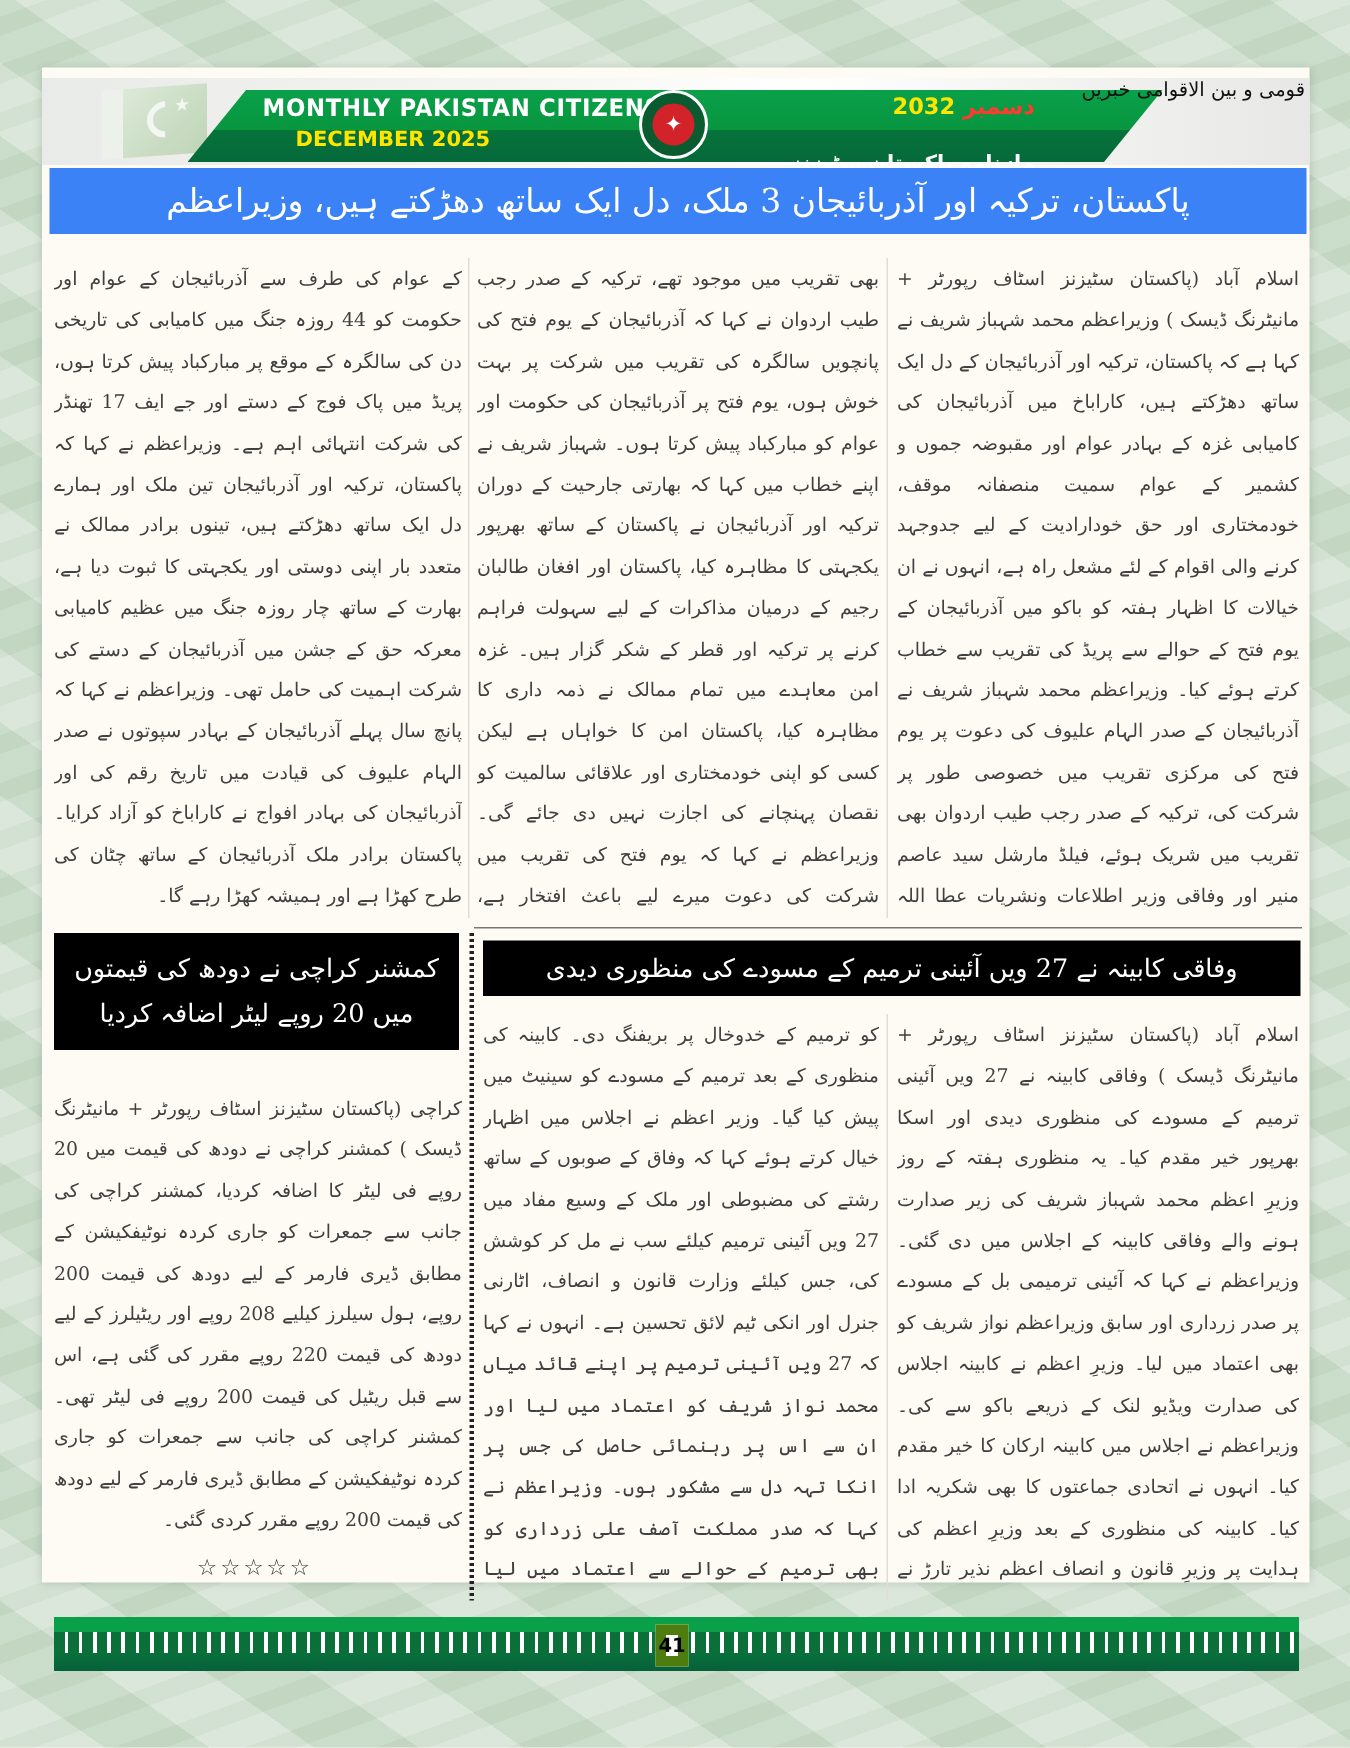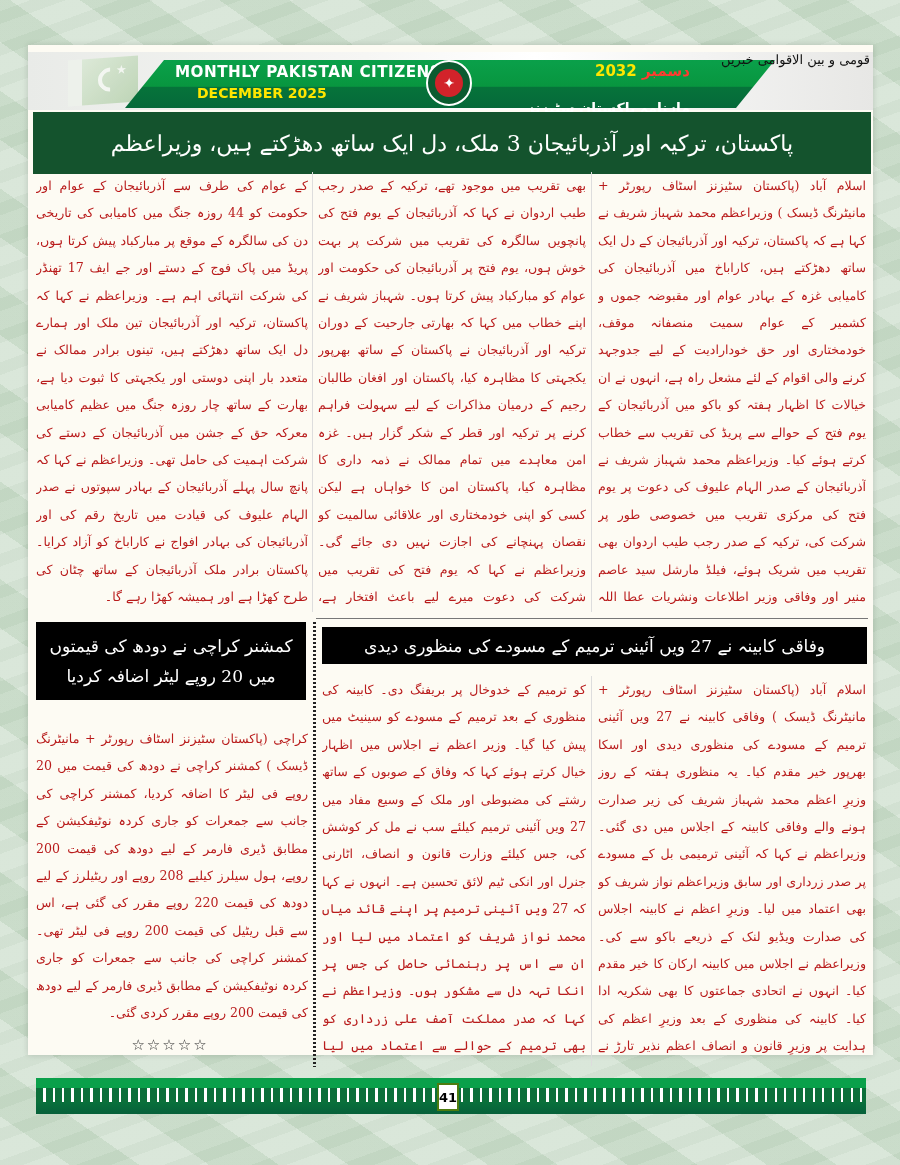--- a/index.html
+++ b/index.html
@@ -63,30 +63,30 @@
   .mast-ur-title {
     position: absolute; left: 490px; top: 85px; width: 200px; text-align: right; color: #ffffff;
     font-weight: bold; font-size: 14px; direction: rtl; margin-top: 15px;
   }
   .section-label {
     position: absolute; left: 715px; top: 52px; width: 155px; text-align: right;
     font-family: "DejaVu Serif", serif; font-size: 13px; color: #111; direction: rtl;
   }
   
   .headline-bar {
-    position: absolute; left: 33px; top: 112px; width: 838px; height: 62px; background: #14532d;
+    position: absolute; left: 33px; top: 112px; width: 838px; height: 44px; background: #3b82f6;
     display: flex; align-items: center; justify-content: center;
   }
   .headline-bar h1 {
     color: #ffffff; font-family: "DejaVu Serif", serif; font-weight: normal; font-size: 22px; direction: rtl;
   }
   
   .col {
     position: absolute; direction: rtl; text-align: justify;
-    font-family: "DejaVu Serif", serif; font-size: 12.6px; line-height: 27.4px; color: #b91c1c;
+    font-family: "DejaVu Serif", serif; font-size: 12.6px; line-height: 27.4px; color: #404040;
     overflow: hidden;
   }
   .col-a1 { left: 598px; top: 172px; width: 268px; height: 437px; }
   .col-a2 { left: 318px; top: 172px; width: 268px; height: 437px; }
   .col-a3 { left: 36px;  top: 172px; width: 272px; height: 437px; }
   .vdiv {
     position: absolute; width: 3px;
     background-image: repeating-linear-gradient(180deg, #222 0 2px, transparent 2px 4px);
   }
   .hdiv {
@@ -113,21 +113,21 @@
   }
   
   .footer-top { position: absolute; left: 36px; top: 1078px; width: 830px; height: 10px; background: #0aa04a; }
   .footer-mid {
     position: absolute; left: 36px; top: 1088px; width: 830px; height: 14px; background: #ffffff;
     background-image: repeating-linear-gradient(90deg, #0b6f3a 0 7px, #ffffff 7px 9.5px);
   }
   .footer-bot { position: absolute; left: 36px; top: 1102px; width: 830px; height: 12px; background: linear-gradient(180deg, #08703b, #06603a); }
   .page-num {
     position: absolute; left: 437px; top: 1083px; width: 22px; height: 28px; background: #fff;
-    border: 2px solid #4d7c0f; display: flex; align-items: center; justify-content: center;
+    border: 7px solid #4d7c0f; display: flex; align-items: center; justify-content: center;
     font-family: "DejaVu Sans", sans-serif; font-weight: bold; font-size: 13px; color: #000;
   }
 </style>
 </head>
 <body>
 
 <div class="page"></div>
 
 <div class="masthead">
   <div class="flag">

